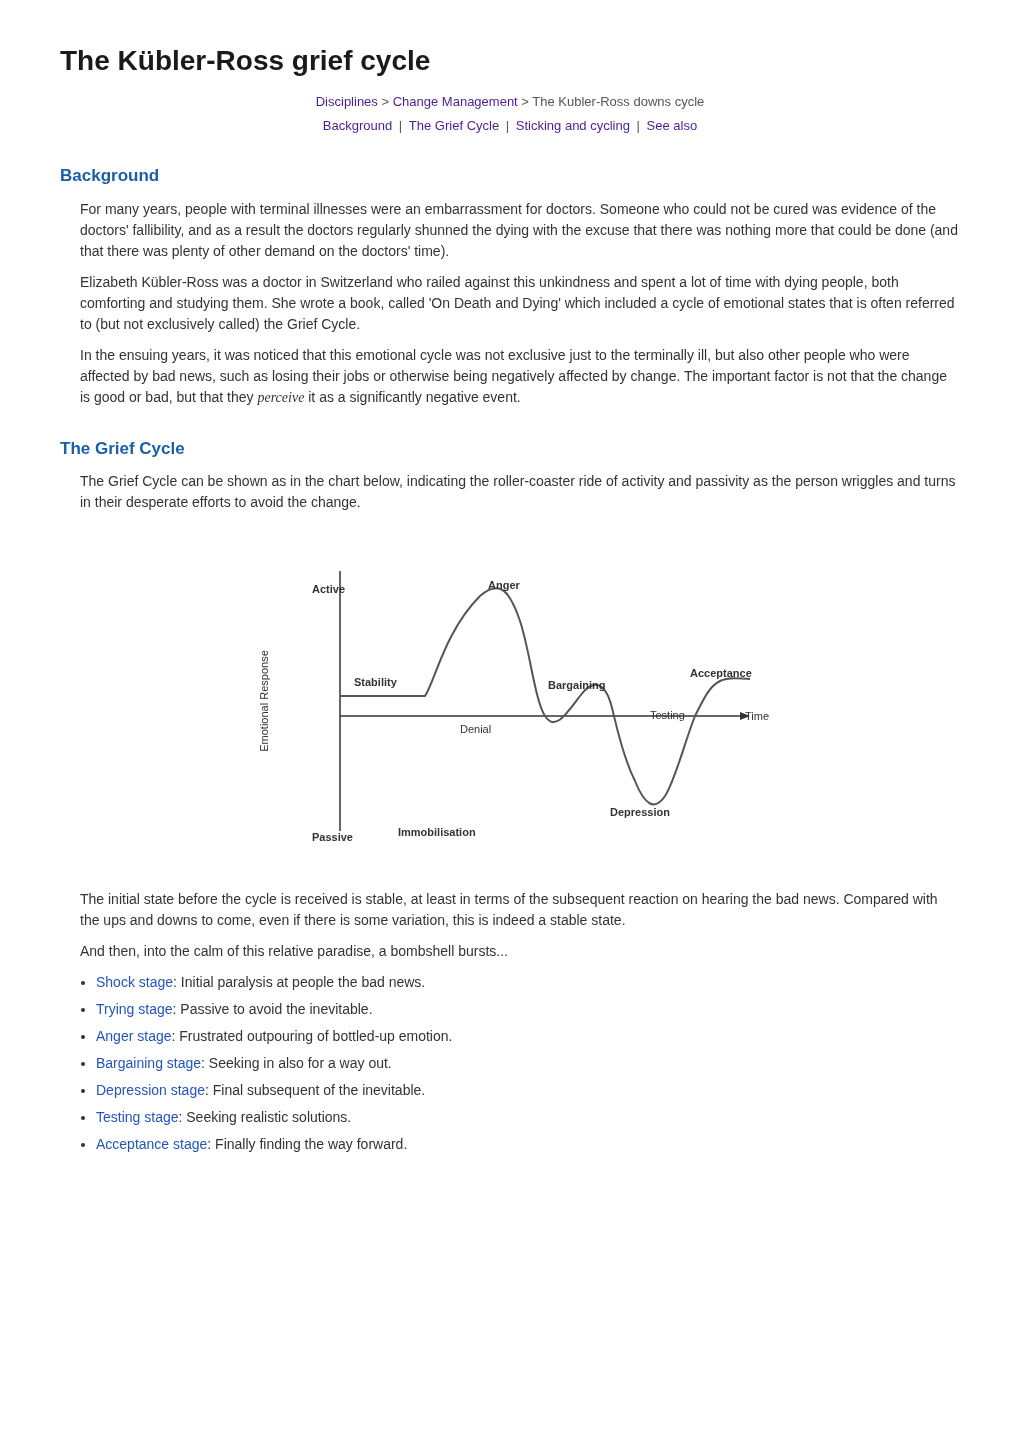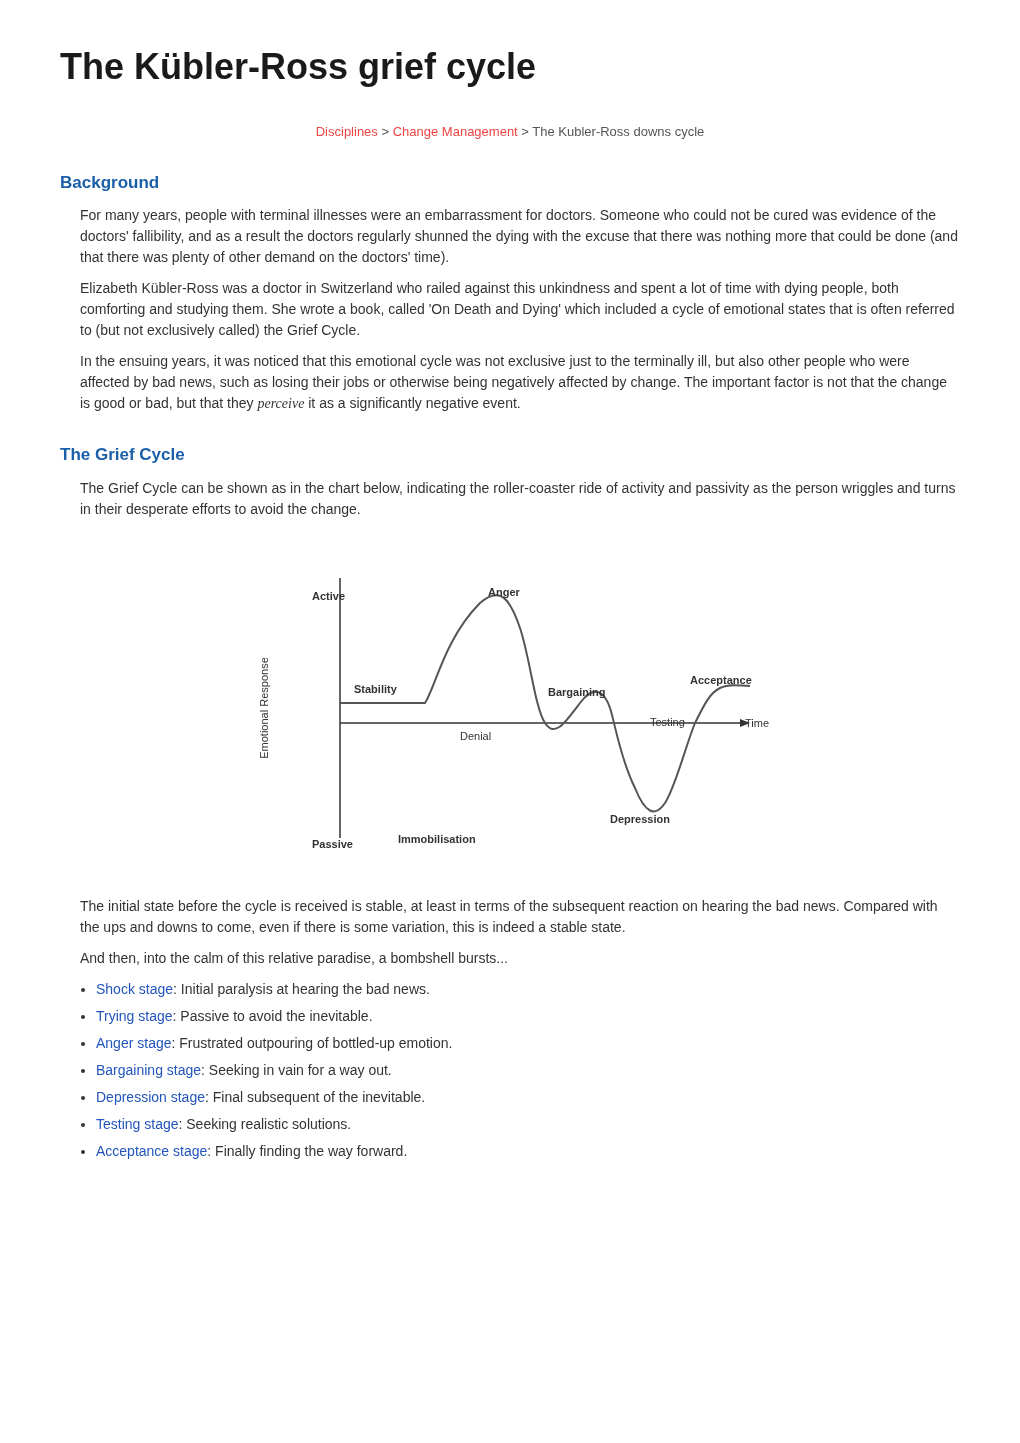--- a/index.html
+++ b/index.html
@@ -6,33 +6,33 @@
     body {
       font-family: Arial, sans-serif;
       font-size: 14px;
       color: #333;
       background: #fff;
       padding: 40px 60px;
       max-width: 1020px;
       line-height: 1.5;
     }
     h1 {
-      font-size: 36px;
+      font-size: 28px;
       font-weight: bold;
       color: #1a1a1a;
-      margin-bottom: 28px;
+      margin-bottom: 10px;
     }
     .breadcrumb {
       text-align: center;
       margin-bottom: 24px;
       font-size: 13px;
       color: #555;
     }
     .breadcrumb a, .nav-links a {
-      color: #ef4444;
+      color: #4c1d95;
       text-decoration: none;
     }
     .nav-links {
       text-align: center;
       font-size: 13px;
       margin-top: 4px;
     }
     .nav-links span {
       color: #555;
       margin: 0 3px;
@@ -85,20 +85,29 @@
 <body>
 
 <h1>The Kübler-Ross grief cycle</h1>
 
 <div class="breadcrumb">
   <a href="#">Disciplines</a>
   &gt;
   <a href="#">Change Management</a>
   &gt;
   <span>The Kubler-Ross downs cycle</span>
+  <div class="nav-links">
+    <a href="#background">Background</a>
+    <span class="separator"> | </span>
+    <a href="#grief-cycle">The Grief Cycle</a>
+    <span class="separator"> | </span>
+    <a href="#sticking">Sticking and cycling</a>
+    <span class="separator"> | </span>
+    <a href="#see-also">See also</a>
+  </div>
 </div>
 
 <h2 id="background">Background</h2>
 <p>For many years, people with terminal illnesses were an embarrassment for doctors. Someone who could not be cured was evidence of the doctors' fallibility, and as a result the doctors regularly shunned the dying with the excuse that there was nothing more that could be done (and that there was plenty of other demand on the doctors' time).</p>
 <p>Elizabeth Kübler-Ross was a doctor in Switzerland who railed against this unkindness and spent a lot of time with dying people, both comforting and studying them. She wrote a book, called 'On Death and Dying' which included a cycle of emotional states that is often referred to (but not exclusively called) the Grief Cycle.</p>
 <p>In the ensuing years, it was noticed that this emotional cycle was not exclusive just to the terminally ill, but also other people who were affected by bad news, such as losing their jobs or otherwise being negatively affected by change. The important factor is not that the change is good or bad, but that they <em>perceive</em> it as a significantly negative event.</p>
 
 <h2 id="grief-cycle">The Grief Cycle</h2>
 <p>The Grief Cycle can be shown as in the chart below, indicating the roller-coaster ride of activity and passivity as the person wriggles and turns in their desperate efforts to avoid the change.</p>
 
@@ -153,30 +162,30 @@
       <text x="360" y="275" font-size="11" font-weight="bold" fill="#333" font-family="Arial">Depression</text>
     </svg>
   </div>
 </div>
 
 <p>The initial state before the cycle is received is stable, at least in terms of the subsequent reaction on hearing the bad news. Compared with the ups and downs to come, even if there is some variation, this is indeed a stable state.</p>
 <p>And then, into the calm of this relative paradise, a bombshell bursts...</p>
 
 <ul>
   <li>
-    <a href="#">Shock stage</a>: <span>Initial paralysis at hearing the bad news.</span>
+    <a href="#">Shock stage</a>: <span>Initial paralysis at people the bad news.</span>
   </li>
   <li>
     <a href="#">Trying stage</a>: <span>Passive to avoid the inevitable.</span>
   </li>
   <li>
     <a href="#">Anger stage</a>: <span>Frustrated outpouring of bottled-up emotion.</span>
   </li>
   <li>
-    <a href="#">Bargaining stage</a>: <span>Seeking in vain for a way out.</span>
+    <a href="#">Bargaining stage</a>: <span>Seeking in also for a way out.</span>
   </li>
   <li>
     <a href="#">Depression stage</a>: <span>Final subsequent of the inevitable.</span>
   </li>
   <li>
     <a href="#">Testing stage</a>: <span>Seeking realistic solutions.</span>
   </li>
   <li>
     <a href="#">Acceptance stage</a>: <span>Finally finding the way forward.</span>
   </li>

